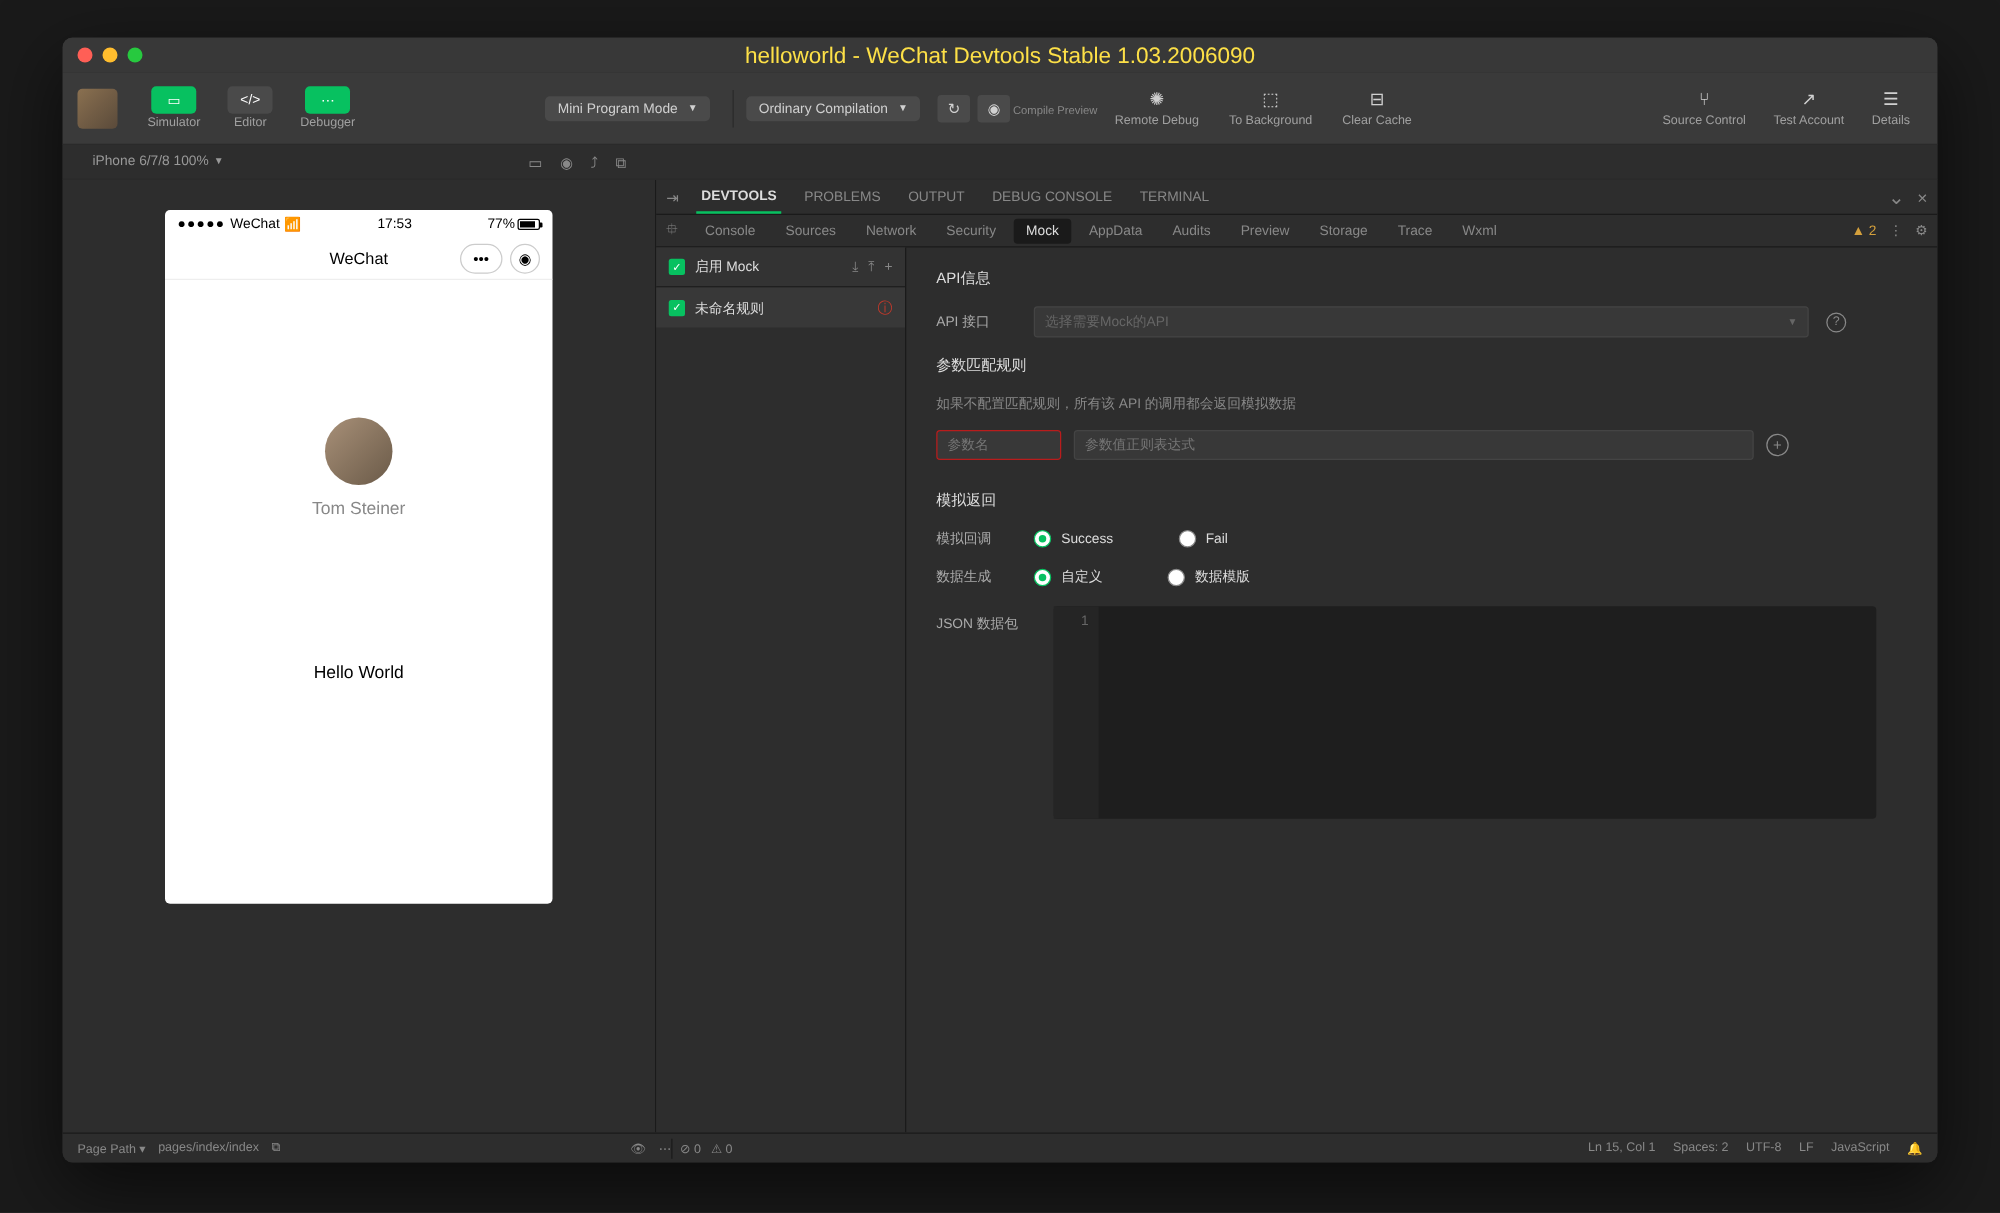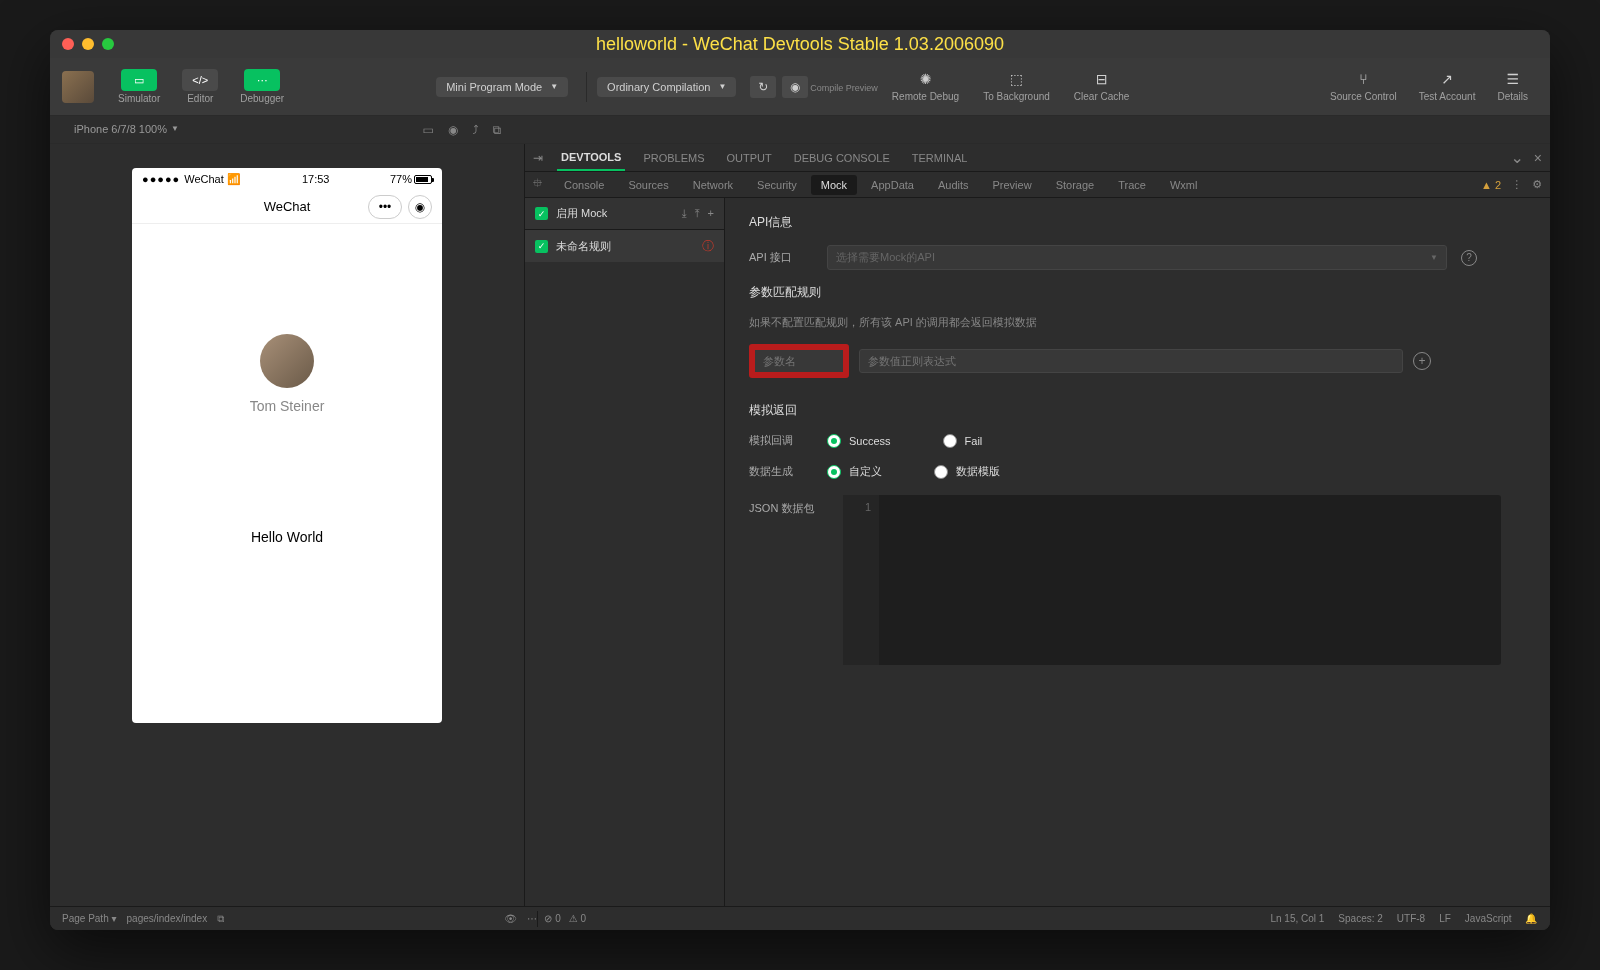--- a/index.html
+++ b/index.html
@@ -77,21 +77,21 @@
 .mock-rule-label { font-size: 11px; color: #ddd; flex: 1; }
 .mock-rule-warning { color: #c0392b; font-size: 12px; }
 .mock-detail { flex: 1; padding: 16px 24px; color: #ddd; font-size: 12px; overflow: auto; }
 .mock-section-title { font-size: 12px; color: #ddd; margin-bottom: 14px; }
 .mock-field-row { display: flex; align-items: center; margin-bottom: 14px; gap: 14px; }
 .mock-field-label { width: 64px; font-size: 11px; color: #aaa; }
 .mock-select { flex: 1; background: #383838; border: 1px solid #444; border-radius: 3px; padding: 4px 8px; color: #666; font-size: 11px; display: flex; justify-content: space-between; align-items: center; max-width: 620px; }
 .mock-help { width: 16px; height: 16px; border: 1px solid #888; border-radius: 50%; display: flex; align-items: center; justify-content: center; font-size: 10px; color: #888; }
 .mock-sub-desc { font-size: 11px; color: #888; margin-bottom: 14px; }
 .mock-param-inputs { display: flex; gap: 10px; align-items: center; margin-bottom: 24px; }
-.mock-input-sm { width: 100px; background: #383838; border: 6px solid #b91c1c; border-radius: 3px; padding: 5px 8px; color: #666; font-size: 11px; }
+.mock-input-sm { width: 100px; background: #383838; border: 1px solid #b91c1c; border-radius: 3px; padding: 5px 8px; color: #666; font-size: 11px; }
 .mock-input-lg { flex: 1; max-width: 544px; background: #383838; border: 1px solid #444; border-radius: 3px; padding: 5px 8px; color: #666; font-size: 11px; }
 .mock-add-icon { width: 18px; height: 18px; border: 1px solid #888; border-radius: 50%; display: flex; align-items: center; justify-content: center; font-size: 12px; color: #888; cursor: pointer; }
 .mock-radio-row { display: flex; align-items: center; margin-bottom: 16px; gap: 14px; }
 .mock-radio-group { display: flex; gap: 52px; }
 .mock-radio-option { display: flex; align-items: center; gap: 8px; cursor: pointer; }
 .mock-radio { width: 14px; height: 14px; border-radius: 50%; border: 1px solid #888; background: #fff; position: relative; }
 .mock-radio.checked { border-color: #07c160; }
 .mock-radio.checked::after { content: ""; position: absolute; inset: 3px; background: #07c160; border-radius: 50%; }
 .mock-radio-label { font-size: 11px; color: #ddd; }
 .mock-json-row { display: flex; align-items: flex-start; gap: 14px; }

